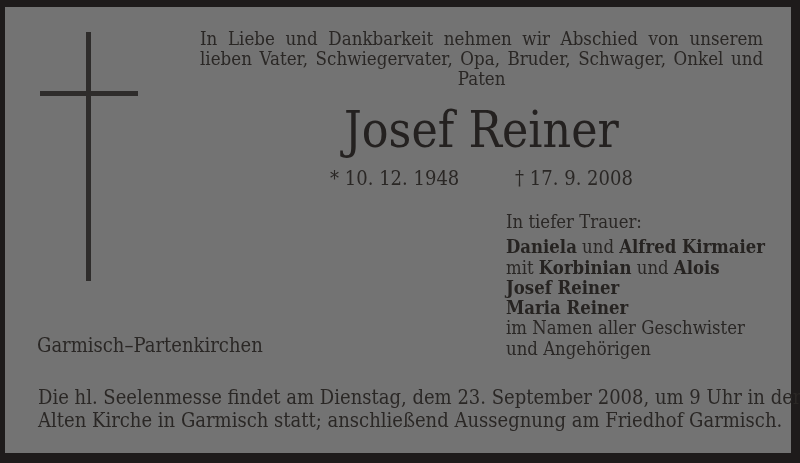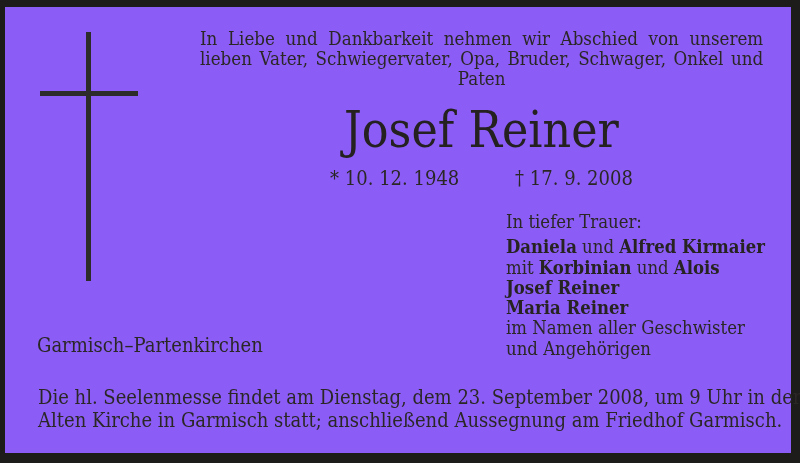--- a/index.html
+++ b/index.html
@@ -1,19 +1,19 @@
 <!DOCTYPE html>
 <html><head>
 <meta charset="utf-8">
 <style>
   html,body{margin:0;padding:0;background:#e9e9e9;}
   .page{
     position:relative;
     width:800px;height:463px;
-    background:#8b5cf6;
+    background:#737373;
     overflow:hidden;
     font-family:"DejaVu Serif", serif;
     color:#2a2725;
   }
   .frame{
     position:absolute;inset:0;
     border-style:solid;
     border-color:#1e1b1b;
     border-width:7px 9px 10px 5px;
     pointer-events:none;

